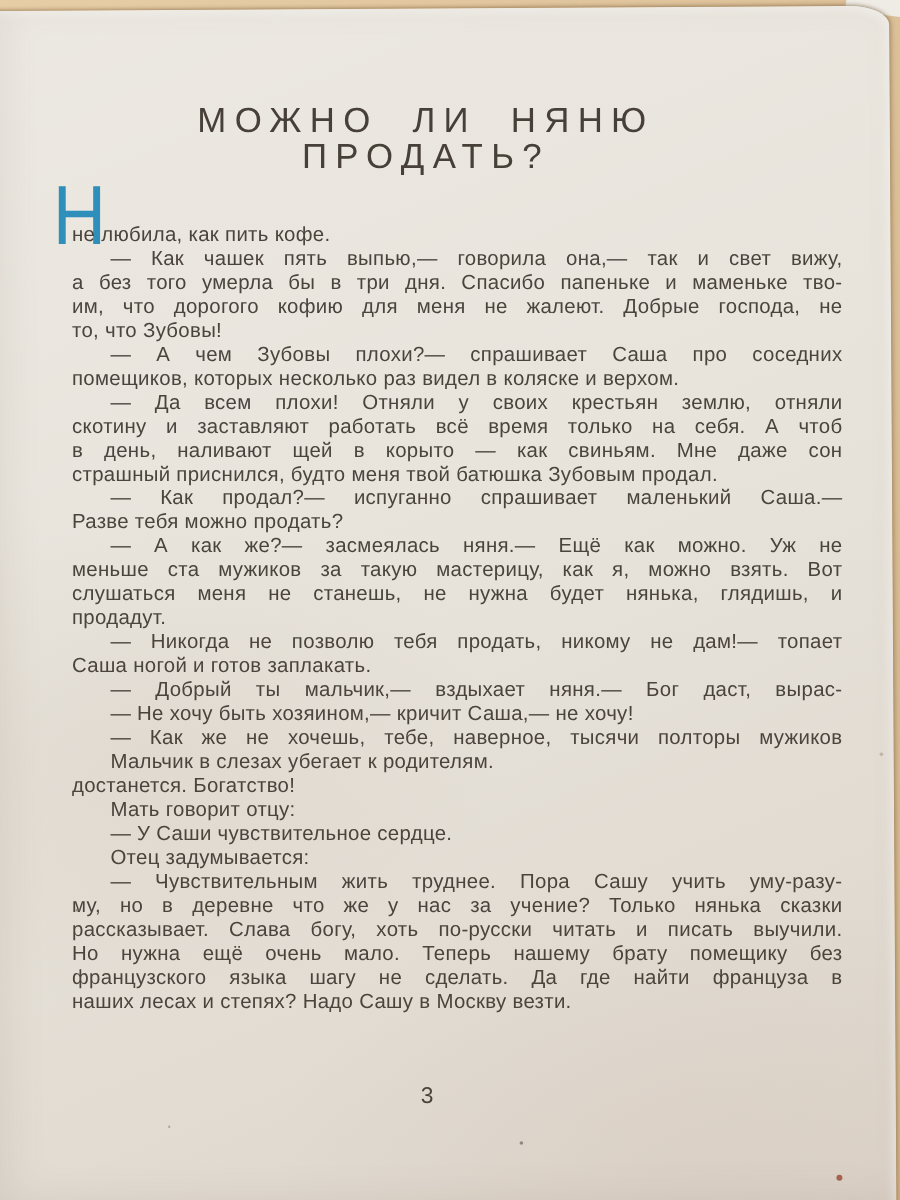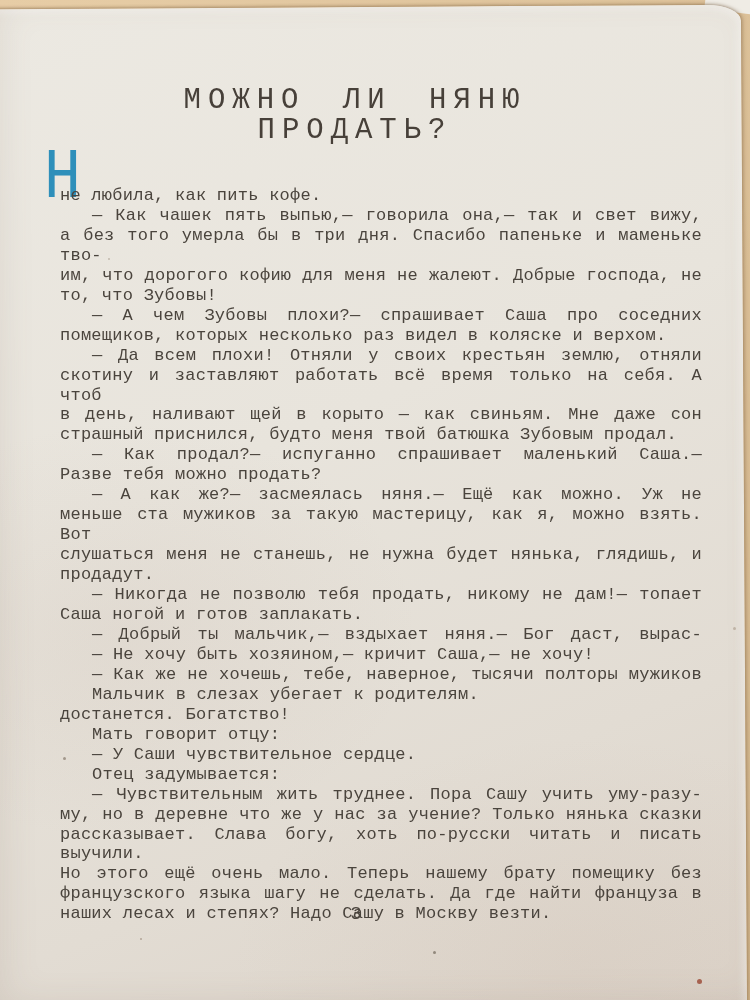--- a/index.html
+++ b/index.html
@@ -1,21 +1,21 @@
 <!DOCTYPE html>
 <html><head>
 <meta charset="utf-8">
 <style>
   html,body{margin:0;padding:0;}
   .scene{
     position:relative;
     width:750px;height:1000px;
     overflow:hidden;
     background:linear-gradient(115deg,#e7cda6 0%,#ddc29a 55%,#d6ba90 100%);
-    font-family:Liberation Mono, monospace;
+    font-family:Liberation Sans, sans-serif;
   }
   .under-page{
     position:absolute;left:705px;top:-4px;width:55px;height:16px;
     background:#efece5;transform:rotate(7deg);
   }
   .paper{
     position:absolute;left:-12px;top:7px;right:6px;bottom:-12px;
     background:
       radial-gradient(420px 300px at 18% 62%,rgba(175,150,135,0.10),rgba(0,0,0,0) 70%),
       radial-gradient(500px 320px at 78% 95%,rgba(185,160,140,0.10),rgba(0,0,0,0) 70%),
@@ -104,21 +104,21 @@
         <div class="line ind end">— Не хочу быть хозяином,— кричит Саша,— не хочу!</div>
         <div class="line ind">— Как же не хочешь, тебе, наверное, тысячи полторы мужиков</div>
         <div class="line ind end">Мальчик в слезах убегает к родителям.</div>
         <div class="line end">достанется. Богатство!</div>
         <div class="line ind end">Мать говорит отцу:</div>
         <div class="line ind end">— У Саши чувствительное сердце.</div>
         <div class="line ind end">Отец задумывается:</div>
         <div class="line ind">— Чувствительным жить труднее. Пора Сашу учить уму-разу-</div>
         <div class="line">му, но в деревне что же у нас за учение? Только нянька сказки</div>
         <div class="line">рассказывает. Слава богу, хоть по-русски читать и писать выучили.</div>
-        <div class="line">Но этого ещё очень мало. Теперь нашему брату помещику без</div>
+        <div class="line">Но нужна ещё очень мало. Теперь нашему брату помещику без</div>
         <div class="line">французского языка шагу не сделать. Да где найти француза в</div>
         <div class="line end">наших лесах и степях? Надо Сашу в Москву везти.</div>
       </div>
 
     <div class="page-num">3</div>
   </div>
 <div class="speck" style="left: 63px; top: 757px; width: 3px; height: 3px; background: rgba(110, 95, 80, 0.55);"></div>
     <div class="speck" style="left: 108px; top: 258px; width: 2px; height: 2px; background: rgba(120, 100, 80, 0.35);"></div>
     <div class="speck" style="left: 433px; top: 951px; width: 3px; height: 3px; background: rgba(95, 85, 72, 0.6);"></div>
     <div class="speck" style="left: 697px; top: 979px; width: 5px; height: 5px; background: rgba(150, 62, 40, 0.75);"></div>

